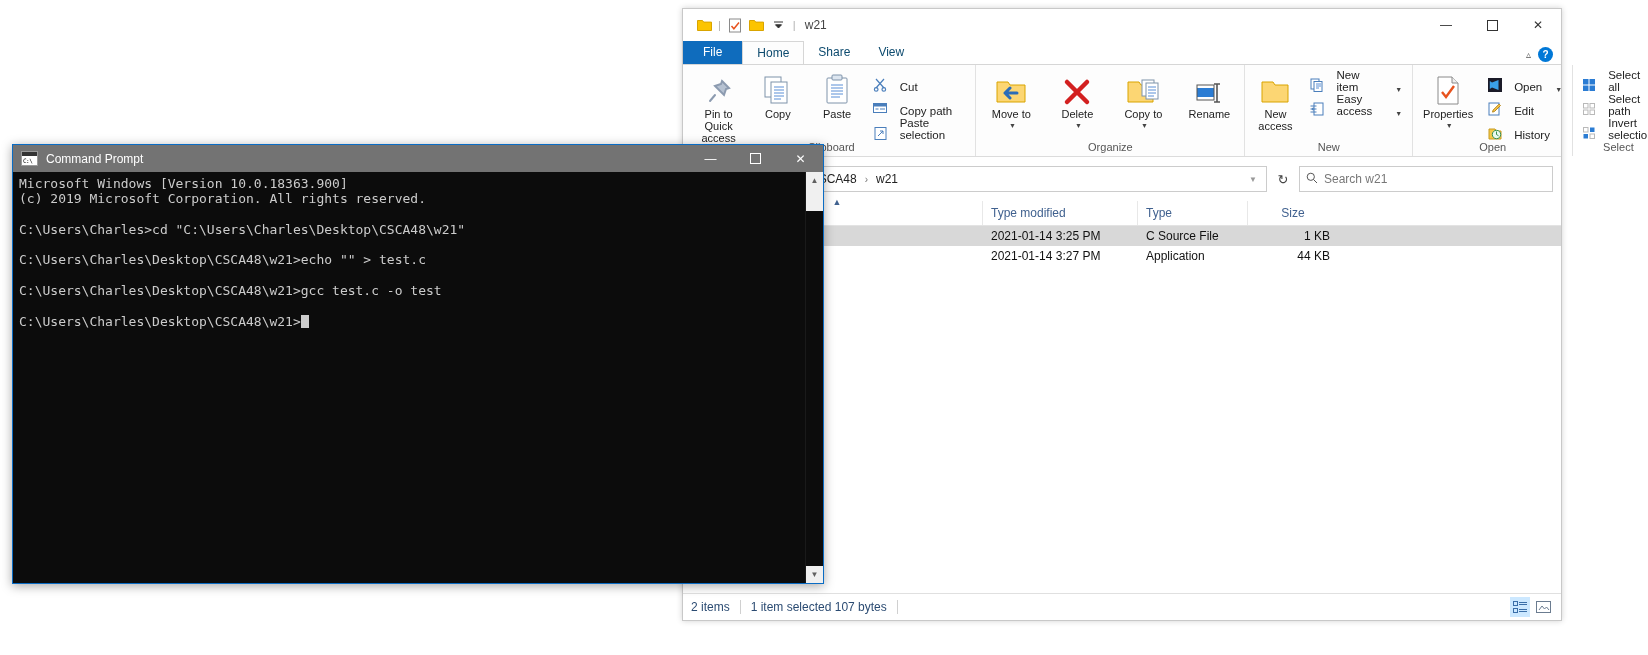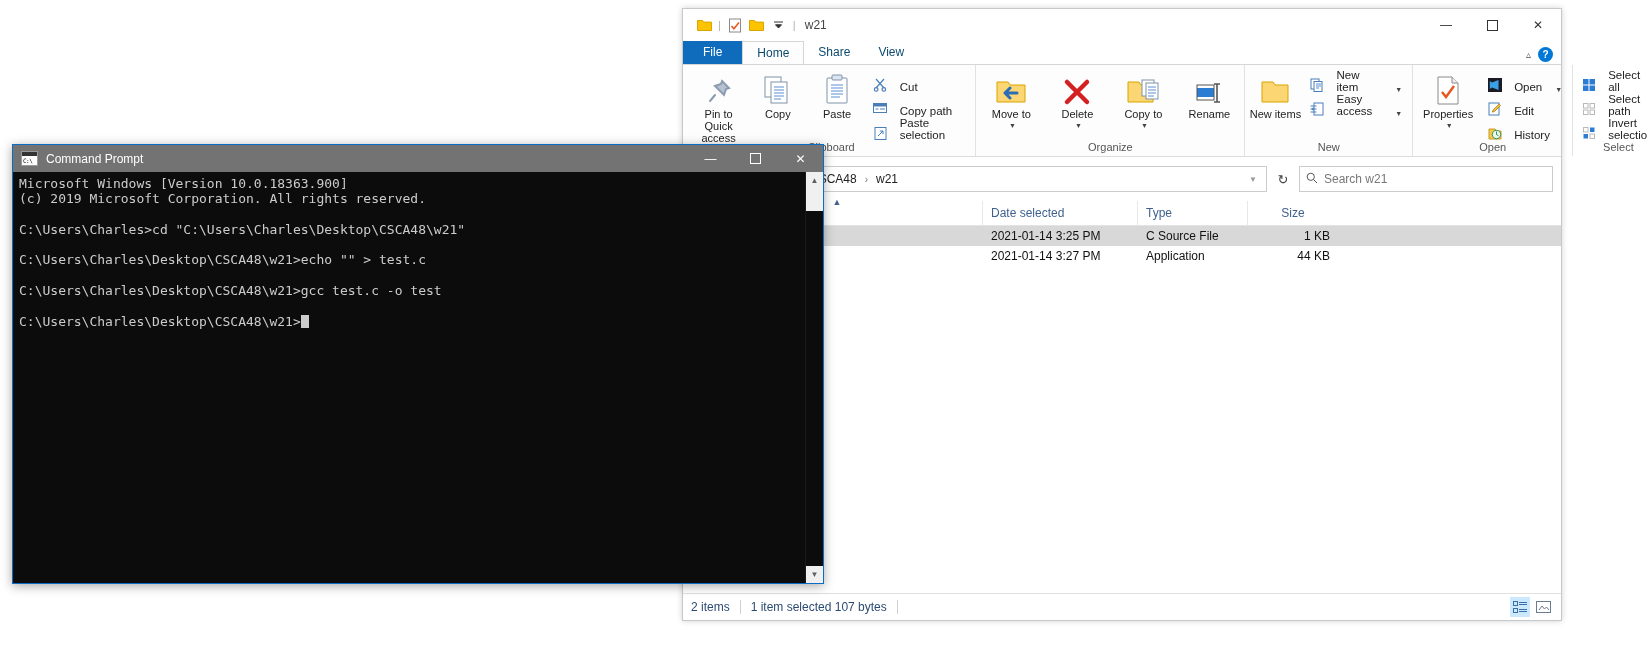--- a/index.html
+++ b/index.html
@@ -316,21 +316,21 @@
     </div>
 
     <div class="rgroup">
       <div class="rg-items">
         <div class="big-btn">
           <span class="big-ic">
             <svg width="30" height="28" viewBox="0 0 30 28">
                 <path d="M2 4h11l2 3h13v17H2z" fill="#fcd673" stroke="#d9a400"></path>
               </svg>
           </span>
-          <span>New items</span>
+          <span>New access</span>
         </div>
         <div class="small-col">
           <div class="small-btn">
             <span class="small-ic">
               <svg width="14" height="14" viewBox="0 0 14 14">
                   <rect x="1" y="1" width="8" height="10" fill="#fff" stroke="#4a7ebb"></rect>
                   <rect x="4" y="3.5" width="8" height="10" fill="#fff" stroke="#4a7ebb"></rect>
                   <g stroke="#5b8fd6">
                     <path d="M6 6h5M6 8h5M6 10h3"></path>
                   </g>
@@ -474,21 +474,21 @@
   </div>
 
   <div class="ex-main">
     <div class="ex-files">
       <div class="col-head">
         <div class="col c-name">
           <span class="sort-arrow">▲</span>
           <span>Name</span>
         </div>
         <div class="col c-date">
-          <span>Date selected</span>
+          <span>Type modified</span>
         </div>
         <div class="col c-type">
           <span>Type</span>
         </div>
         <div class="col c-size">
           <span>Size</span>
         </div>
       </div>
 
       <div class="row sel">

